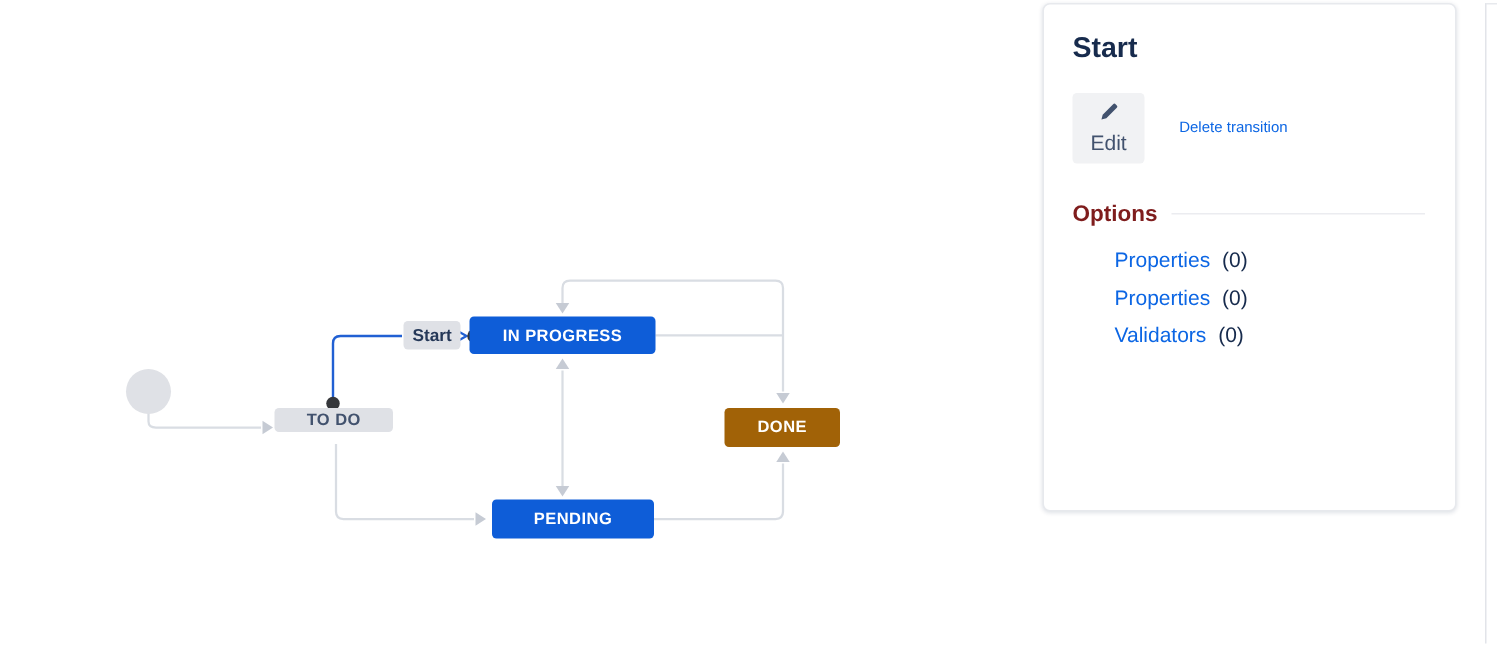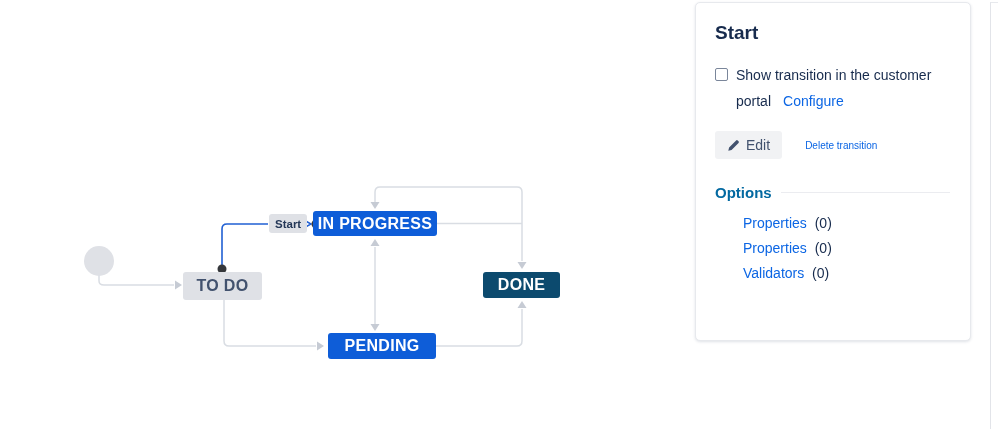--- a/index.html
+++ b/index.html
@@ -14,30 +14,30 @@
 
   
   .diagram-svg { position: absolute; left: 0; top: 0; }
 
   .node {
     position: absolute;
     display: flex;
     align-items: center;
     justify-content: center;
     font-weight: 700;
-    font-size: 16px;
+    font-size: 11px;
     letter-spacing: .3px;
     border-radius: 3px;
     cursor: pointer;
   }
   .node-gray  { background: #dfe1e6; color: #42526e; }
   .node-blue  { background: #0e5dd8; color: #ffffff; }
-  .node-green { background: #0c4a6e; color: #ffffff; }
+  .node-green { background: #a16207; color: #ffffff; }
 
-  .node-todo        { left: 183px; top: 272px; width: 79px;  height: 28px; }
+  .node-todo        { left: 183px; top: 272px; width: 79px;  height: 16px; }
   .node-inprogress  { left: 313px; top: 211px; width: 124px; height: 25px; }
   .node-pending     { left: 328px; top: 333px; width: 108px;  height: 26px; }
   .node-done        { left: 483px; top: 272px; width: 77px;  height: 26px; }
 
   .start-circle {
     position: absolute; left: 84px; top: 246px;
     width: 30px; height: 30px; border-radius: 50%;
     background: #dfe1e6; cursor: pointer;
   }
   .transition-chip {
@@ -77,28 +77,28 @@
     font-size: 14px; line-height: 26px; color: #172b4d;
   }
   .link { color: #0c66e4; text-decoration: none; cursor: pointer; margin-left: 28px; }
   .configure-link { margin-left: 12px; }
 
   .actions-row { margin-top: 17px; display: flex; align-items: center; }
   .edit-button {
     display: inline-flex; align-items: center; gap: 6px;
     background: #f1f2f4; border: none; border-radius: 3px;
     padding: 6px 12px; font-size: 14px; color: #42526e;
-    font-family: "Liberation Sans", sans-serif; cursor: pointer;
+    font-family: "Liberation Sans", sans-serif; cursor: pointer; flex-direction: column;
   }
   .delete-link { margin-left: 23px; font-size: 10px; }
 
   .options-heading-row {
     margin-top: 25px; display: flex; align-items: center; gap: 9px;
   }
-  .options-heading { font-size: 15px; font-weight: 700; color: #0369a1; }
+  .options-heading { font-size: 15px; font-weight: 700; color: #7f1d1d; }
   .options-rule { flex: 1; height: 1px; background: #ebecf0; }
 
   .options-list { margin-top: 14px; }
   .option-item { font-size: 14px; margin-bottom: 9px; line-height: 16px; }
   .option-count { color: #172b4d; margin-left: 4px; }
 
   .edge-card {
     position: absolute; left: 990px; top: 2px;
     width: 8px; height: 427px;
     background: #ffffff;
@@ -150,24 +150,20 @@
     <span>DONE</span>
   </div>
 
   <div class="transition-chip">
     <span>Start</span>
   </div>
 
   <div class="panel">
     <div class="panel-title">Start</div>
 
-    <div class="checkbox-row">
-      <span class="checkbox-box"></span>
-      <span class="checkbox-text"><span>Show transition in the customer portal</span><a class="link configure-link">Configure</a></span>
-    </div>
 
     <div class="actions-row">
       <button class="edit-button">
         <svg width="13" height="13" viewBox="0 0 16 16">
           <path d="M11.2 1.8 a1.4 1.4 0 0 1 2 0 l1 1 a1.4 1.4 0 0 1 0 2 L5.6 13.4 1.6 14.4 2.6 10.4 Z" fill="#42526e"></path>
         </svg>
         <span>Edit</span>
       </button>
       <a class="link delete-link">Delete transition</a>
     </div>

